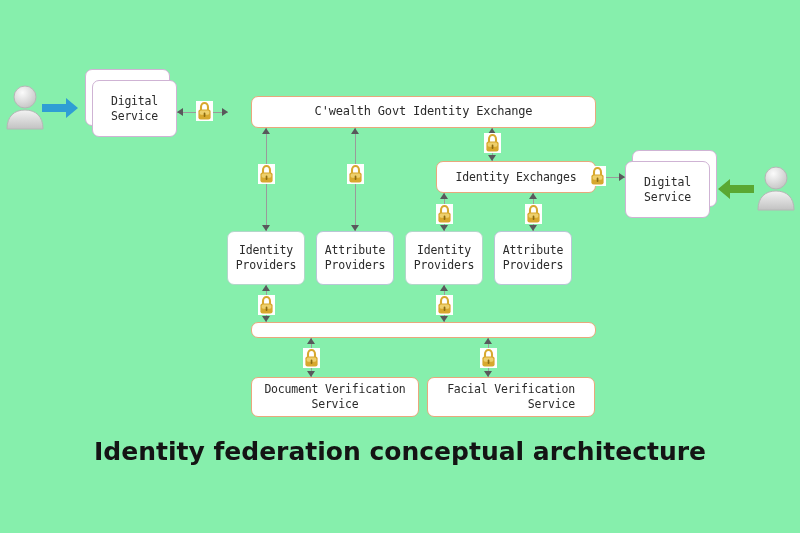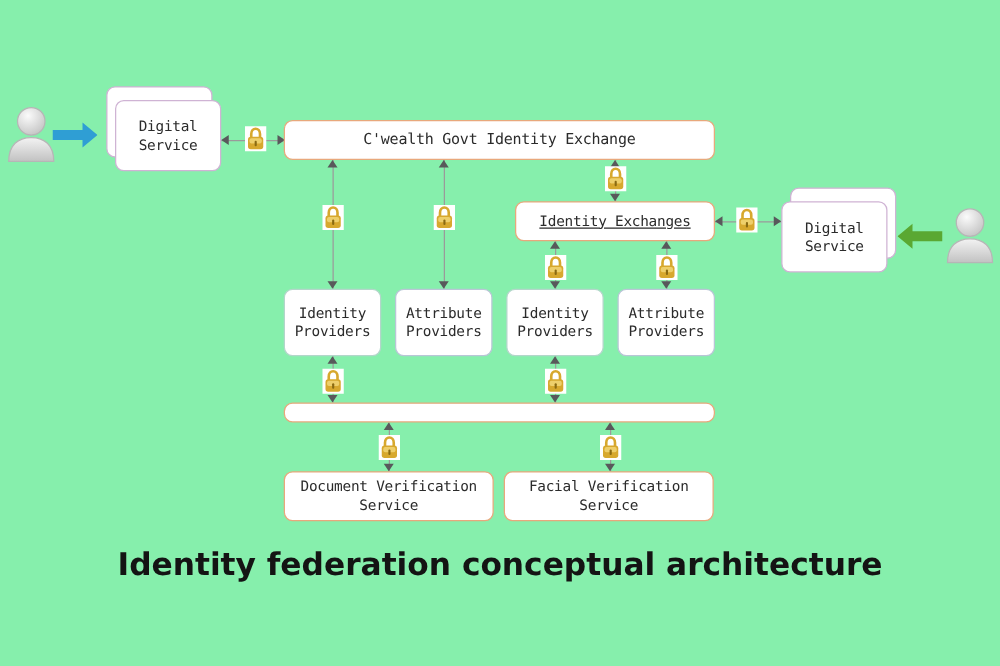--- a/index.html
+++ b/index.html
@@ -30,21 +30,21 @@
     align-items: center;
     justify-content: center;
     text-align: center;
     font-family: "DejaVu Sans Mono", "Liberation Mono", monospace;
     font-size: 11.5px;
     line-height: 1.28;
     color: #2b2b2b;
     letter-spacing: -0.2px;
     white-space: pre-line;
   }
-  .box.orange  { border-color: #e8a87c; }
+  .box.orange  { border-color: #e8a87c; margin-left: 24px; }
   .box.teal    { border-color: #b3d6ca; }
   .box.blue    { border-color: #b9c6d6; }
   .box.purple  { border-color: #cfb3d4; }
 
   .box.exchange-main { font-size: 12px; }
 
   
   .stack-back {
     position: absolute;
     box-sizing: border-box;
@@ -165,33 +165,33 @@
       <div class="arrow down" style="left: 484.4px; top: 371px;"></div>
     </div>
   <div id="layer-nodes">
       <div class="stack-back" style="left: 85px; top: 69px; width: 85px; height: 57px;"></div>
       <div class="box purple" style="left: 92px; top: 80px; width: 85px; height: 57px;"><span>Digital
 Service</span></div>
       <div class="stack-back" style="left: 632px; top: 150px; width: 85px; height: 57px;"></div>
       <div class="box purple" style="left: 625px; top: 161px; width: 85px; height: 57px;"><span>Digital
 Service</span></div>
       <div class="box orange exchange-main" style="left: 227px; top: 96px; width: 345px; height: 32px;"><span>C'wealth Govt Identity Exchange</span></div>
-      <div class="box orange" style="left: 412px; top: 161px; width: 160px; height: 32px; text-decoration: underline;"><span>Identity Exchanges</span></div>
+      <div class="box orange" style="left: 412px; top: 161px; width: 160px; height: 32px;"><span>Identity Exchanges</span></div>
       <div class="box teal" style="left: 227px; top: 231px; width: 78px; height: 54px;"><span>Identity
 Providers</span></div>
       <div class="box blue" style="left: 316px; top: 231px; width: 78px; height: 54px;"><span>Attribute
 Providers</span></div>
       <div class="box teal" style="left: 405px; top: 231px; width: 78px; height: 54px;"><span>Identity
 Providers</span></div>
       <div class="box blue" style="left: 494px; top: 231px; width: 78px; height: 54px;"><span>Attribute
 Providers</span></div>
       <div class="box orange" style="left: 227px; top: 322px; width: 345px; height: 16px;"><span></span></div>
       <div class="box orange" style="left: 227px; top: 377px; width: 168px; height: 40px;"><span>Document Verification
 Service</span></div>
-      <div class="box orange" style="left: 403px; top: 377px; width: 168px; height: 40px;"><span>Facial Verification
+      <div class="box orange" style="left: 403px; top: 377px; width: 168px; height: 40px; text-align: right;"><span>Facial Verification
 Service</span></div>
     </div>
   <div id="layer-locks">
       <div class="lock" style="left: 196px; top: 101px;">
         <svg width="17" height="20" viewBox="0 0 17 20">
           <path d="M5 9 V6.2 C5 3.6 6.6 2 8.5 2 C10.4 2 12 3.6 12 6.2 V9" fill="none" stroke="#d7a82e" stroke-width="2.1"></path>
           <rect x="2.4" y="8.4" width="12.2" height="10" rx="2.2" fill="#d7a82e"></rect>
           <rect x="3.6" y="9.5" width="9.8" height="4.2" rx="1.6" fill="#f2d675" opacity="0.85"></rect>
           <rect x="7.7" y="11.6" width="1.7" height="4.4" rx="0.8" fill="#8a6a12"></rect>
         </svg>

